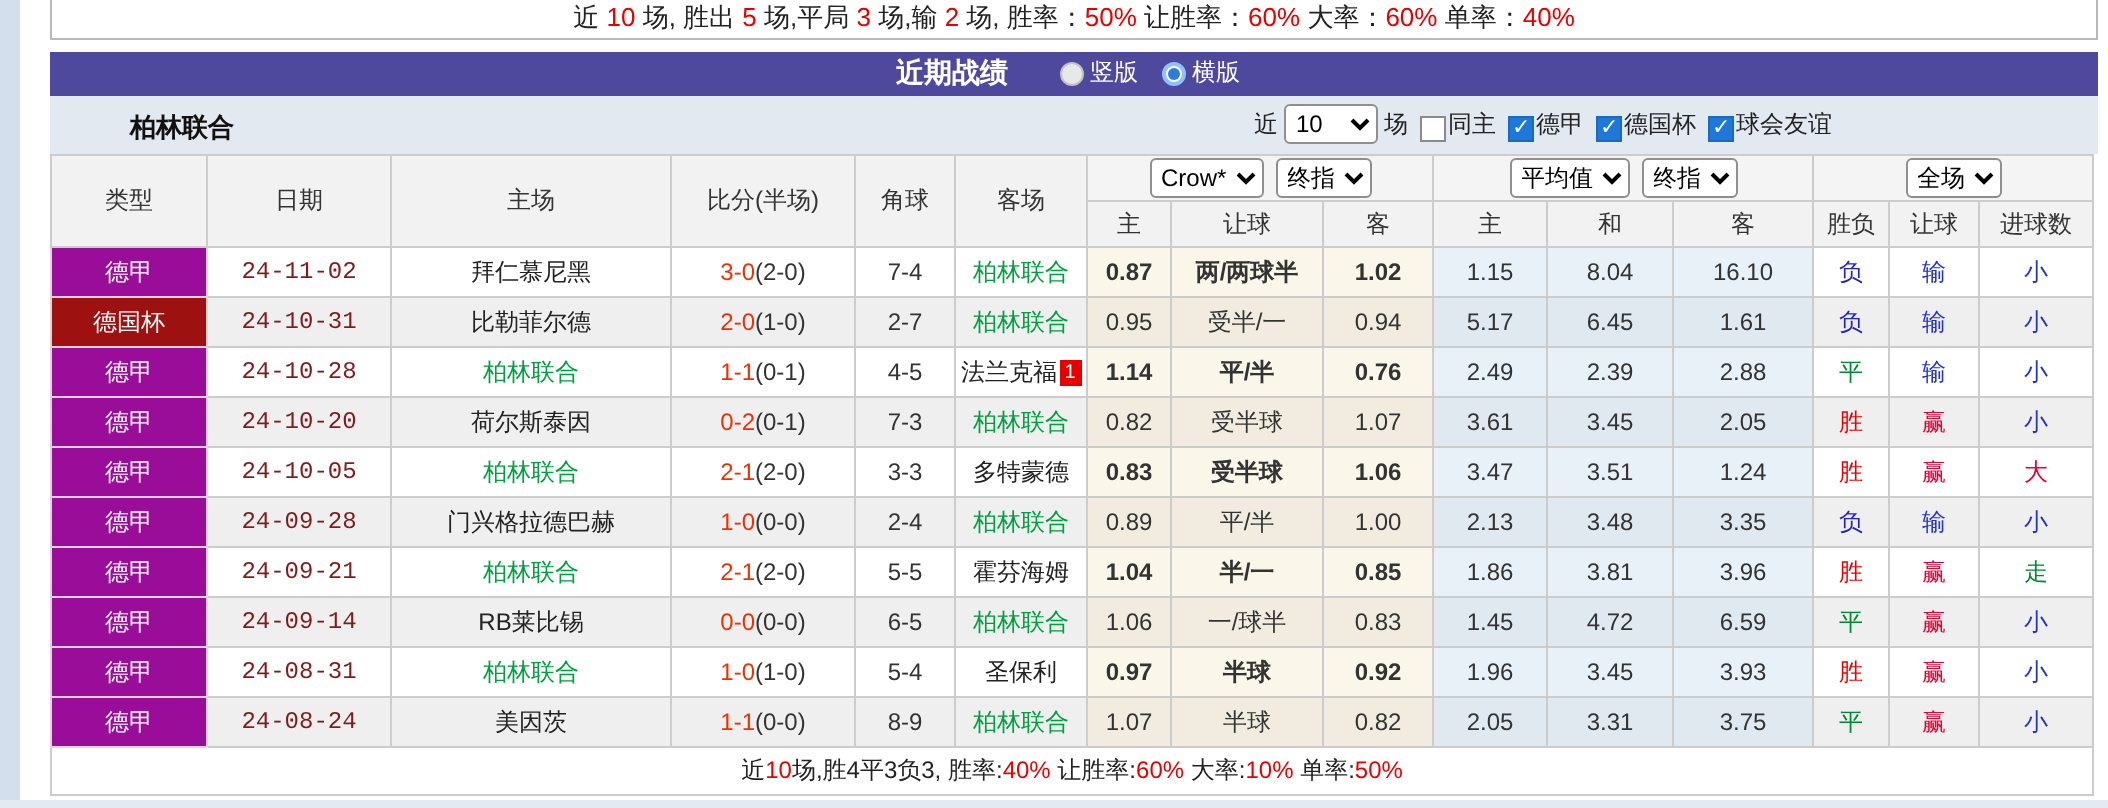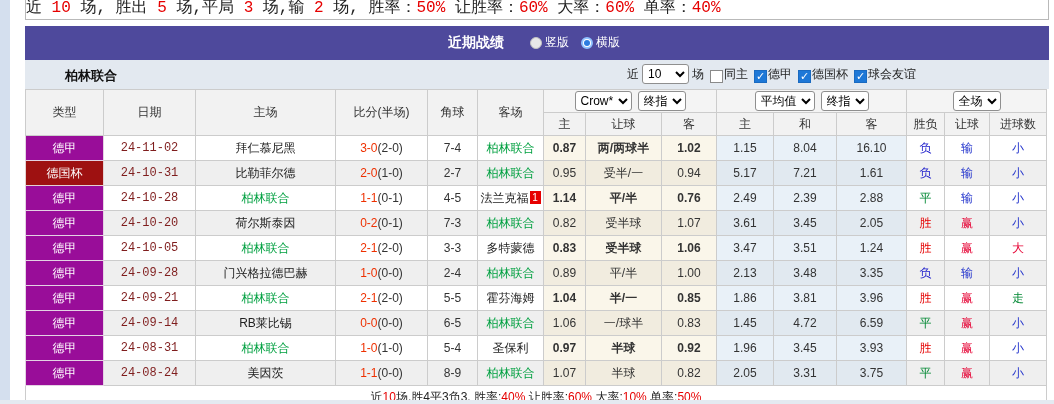--- a/index.html
+++ b/index.html
@@ -10,27 +10,27 @@
     overflow: hidden; position: relative;
   }
   .left-strip {
     position: absolute; left: 0; top: 0; width: 10px; height: 404px;
     background: #d4dfee;
   }
   .content { position: absolute; left: 25px; top: 0; width: 1024px; }
 
   .top-stats {
     height: 20px; border: 1px solid #b9b9b9; border-top: none;
-    font-size: 16px; color: #222;
-    line-height: 17px; overflow: hidden; background: #fff; font-family: Liberation Mono, monospace;
+    text-align: center; font-size: 13px; color: #222;
+    line-height: 17px; overflow: hidden; background: #fff;
   }
   .red { color: var(--stat-red); }
 
   .title-bar {
-    margin-top: 6px; height: 34px; background: var(--accent);
+    margin-top: 6px; height: 22px; background: var(--accent);
     display: flex; align-items: center; justify-content: center;
     color: #fff; font-size: 12px; gap: 10px;
   }
   .title-bar .title { font-weight: bold; font-size: 14px; margin-right: 10px; }
   .radio-opt { display: inline-flex; align-items: center; gap: 3px; margin: 0 6px; cursor: pointer; text-align: right; }
   .radio { display: inline-block; width: 12px; height: 12px; border-radius: 50%;
            background: #e8e8e8; border: 1px solid #c2c2c2; }
   .radio.checked { background: #fff; border: 2px solid #8fc1ff; position: relative; }
   .radio.checked::after { content: ''; position: absolute; left: 1px; top: 1px; right: 1px; bottom: 1px;
                           border-radius: 50%; background: #2d7de0; }
@@ -180,21 +180,21 @@
           <td class="badge-cup">德国杯</td>
           <td class="date-cell">24-10-31</td>
           <td><span class="team">比勒菲尔德</span></td>
           <td><span class="score">2-0</span><span class="half">(1-0)</span></td>
           <td>2-7</td>
           <td><span class="team tracked">柏林联合</span></td>
           <td class="col-crow">0.95</td>
           <td class="col-crow">受半/一</td>
           <td class="col-crow">0.94</td>
           <td class="col-avg">5.17</td>
-          <td class="col-avg">7.21</td>
+          <td class="col-avg">6.45</td>
           <td class="col-avg">1.61</td>
           <td style="color: rgb(34, 34, 204);">负</td>
           <td style="color: rgb(34, 51, 204);">输</td>
           <td style="color: rgb(34, 51, 204);">小</td>
         </tr>
         <tr class="odd">
           <td class="badge-league">德甲</td>
           <td class="date-cell">24-10-28</td>
           <td><span class="team tracked">柏林联合</span></td>
           <td><span class="score">1-1</span><span class="half">(0-1)</span></td>

